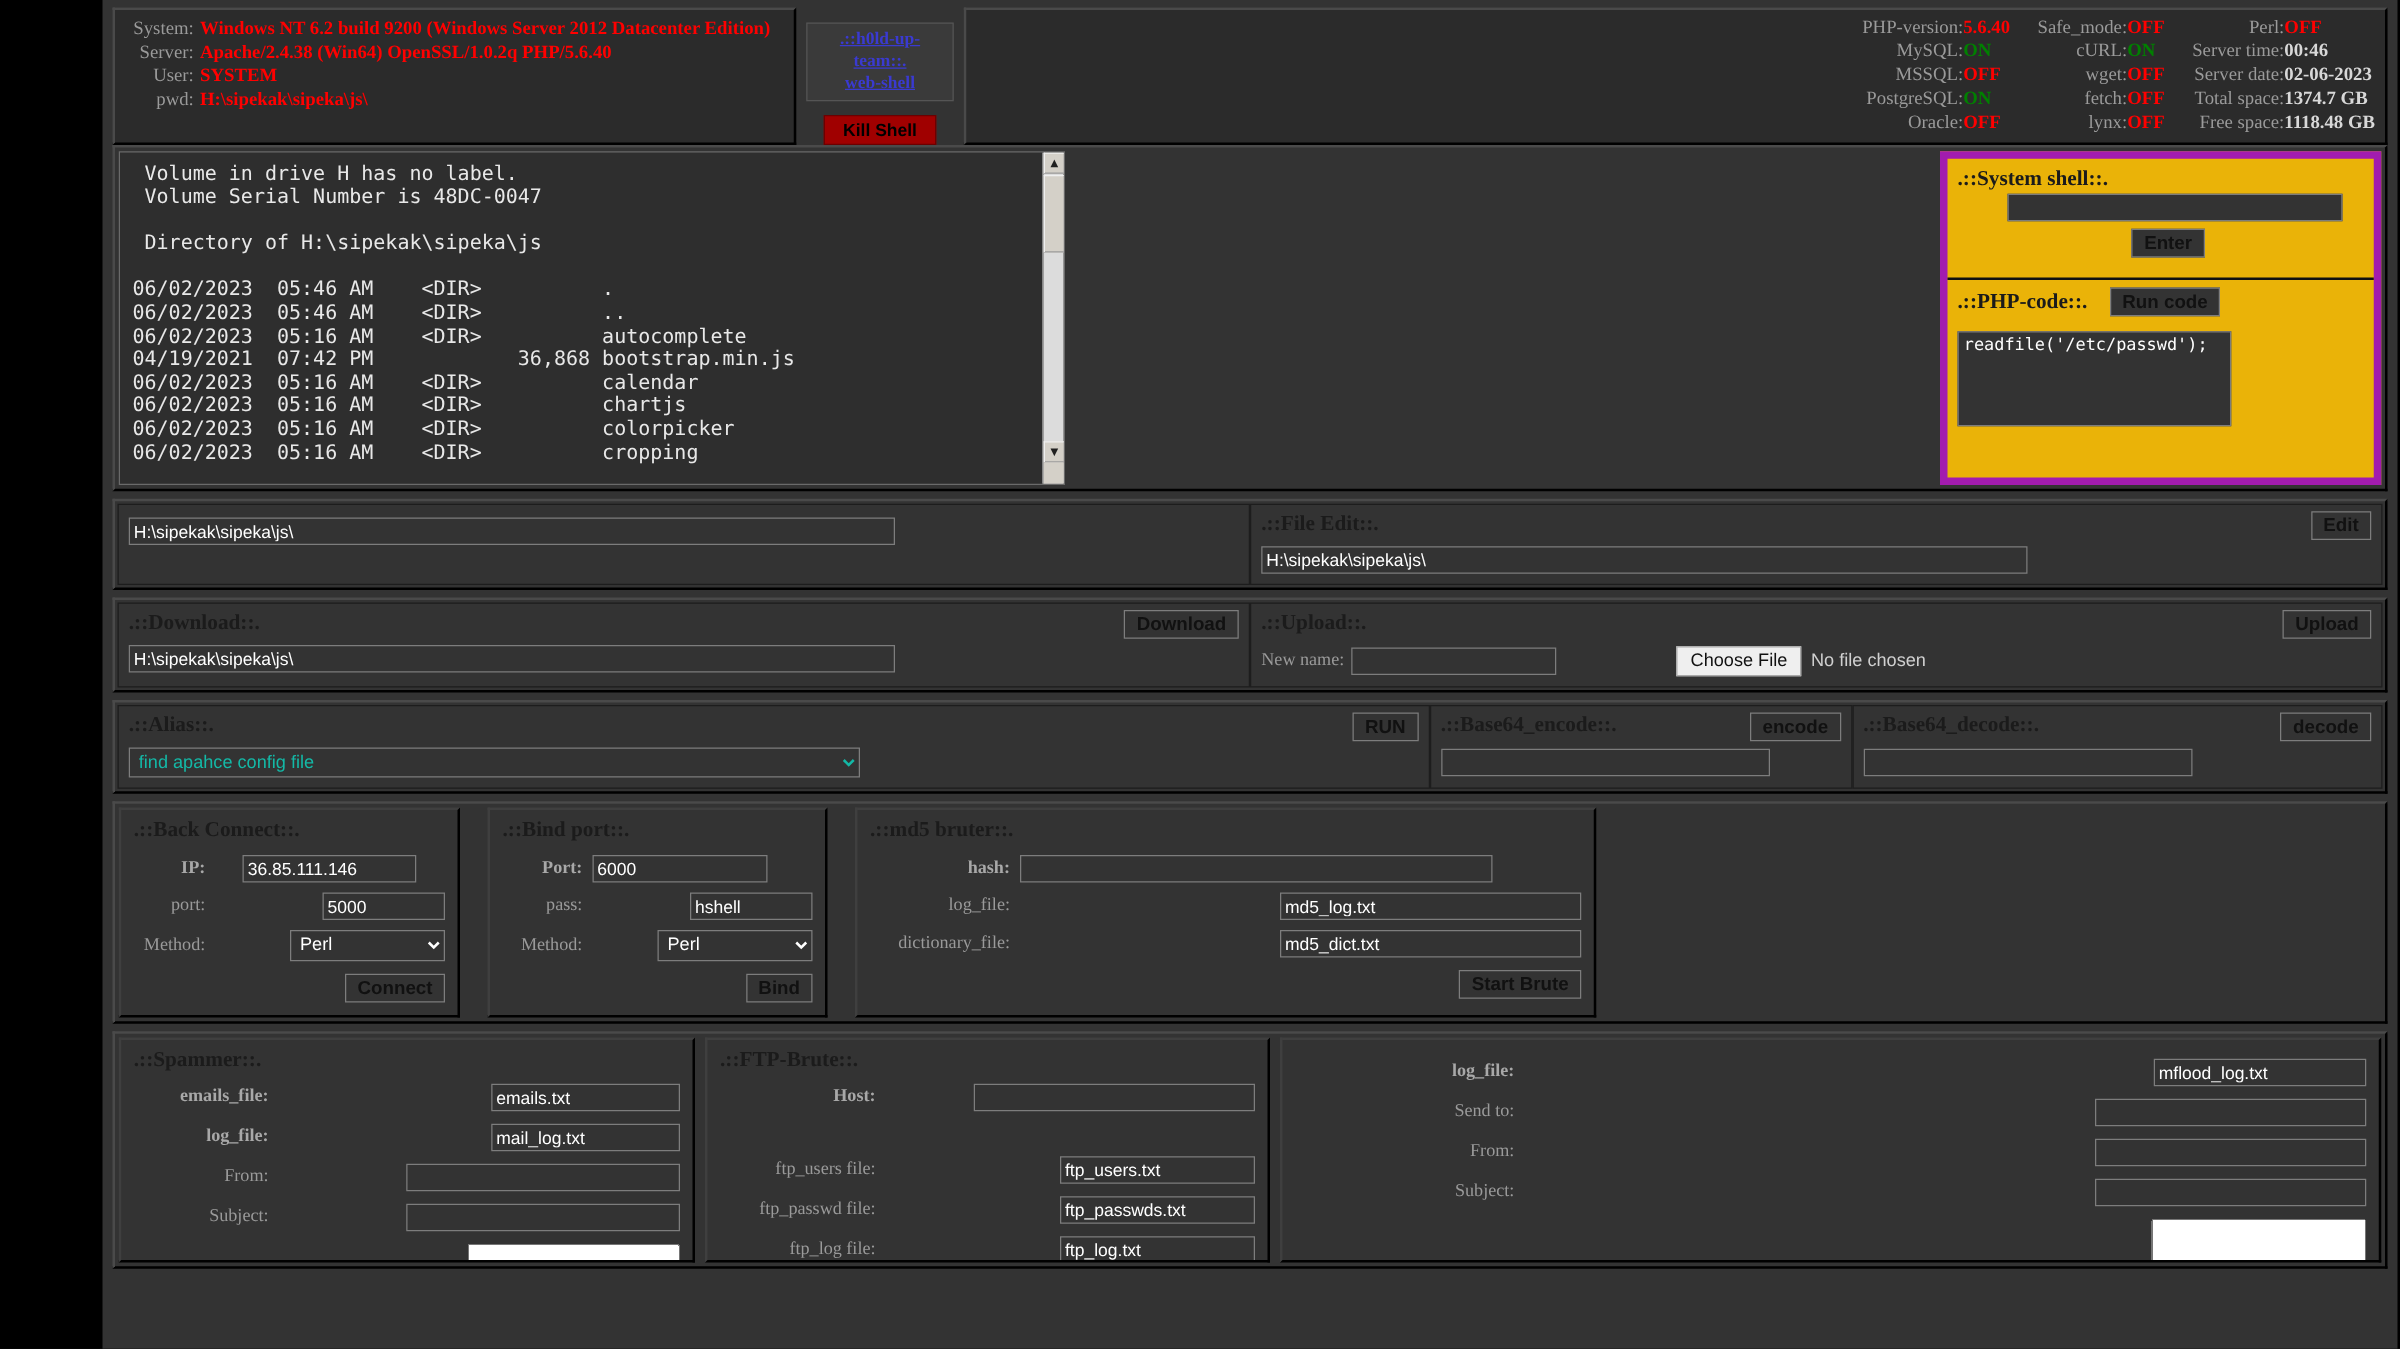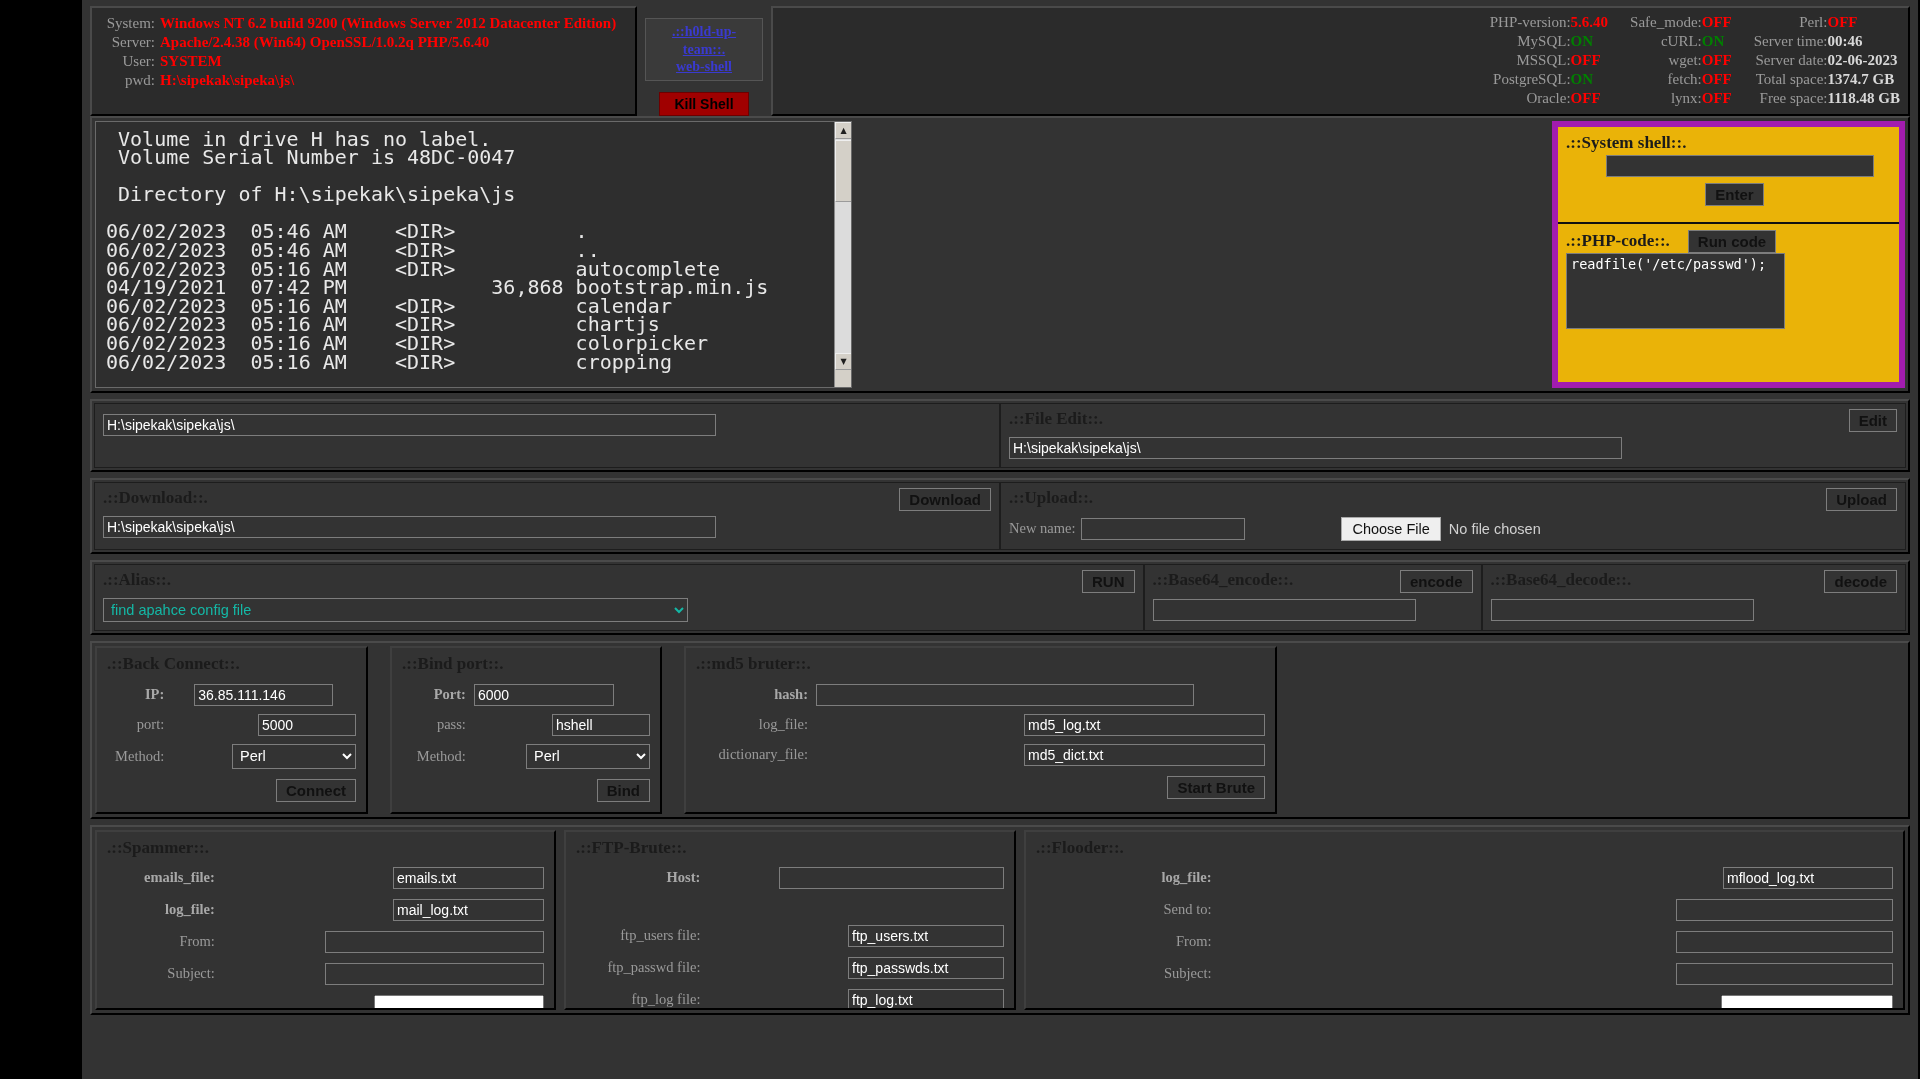--- a/index.html
+++ b/index.html
@@ -128,21 +128,21 @@
   }
   .term-wrap {
     flex: 0 0 757px;
     border: 1px solid #6a6a6a;
     background: #2e2e2e;
     position: relative;
     overflow: hidden;
   }
   .term {
     font-family: "DejaVu Sans Mono", monospace;
-    font-size: 20px;
+    font-size: 16px;
     line-height: 18.6px;
     color: #e8e8e8;
     white-space: pre;
     padding: 8px 0 0 10px;
     height: 100%;
     overflow: hidden;
   }
   .scroll {
     position: absolute;
     right: 0; top: 0;
@@ -207,21 +207,21 @@
     font-size: 15px;
     font-weight: bold;
     padding: 2px 9px;
     cursor: pointer;
   }
   .btn-enter { margin-top: 6px; margin-left: 12px; }
   .php-head {
     display: flex; align-items: center; gap: 18px;
   }
   textarea.code {
-    margin-top: 0;
+    margin-top: 12px;
     width: 219px; height: 76px;
     background: #333;
     border: 1px solid #7d7d7d;
     color: #ffffff;
     font-family: "DejaVu Sans Mono", monospace;
     font-size: 13.5px;
     padding: 2px 4px;
     resize: none;
     outline: none;
     overflow: hidden;
@@ -740,21 +740,20 @@
         <tr>
           <td class="k">ftp_log file:</td>
           <td class="v">
             <input class="txt in-b3" type="text" value="ftp_log.txt" style=""></td>
         </tr>
       </tbody>
         </table>
     </div>
 
     <div class="bpanel fl">
-      <div class="sec-title">.::Flooder::.</div>
       <table>
         <tbody>
             <tr>
           <td class="k b">log_file:</td>
           <td class="v">
             <input class="txt in-b5" type="text" value="mflood_log.txt" style=""></td>
         </tr>
         <tr>
           <td class="k">Send to:</td>
           <td class="v">

